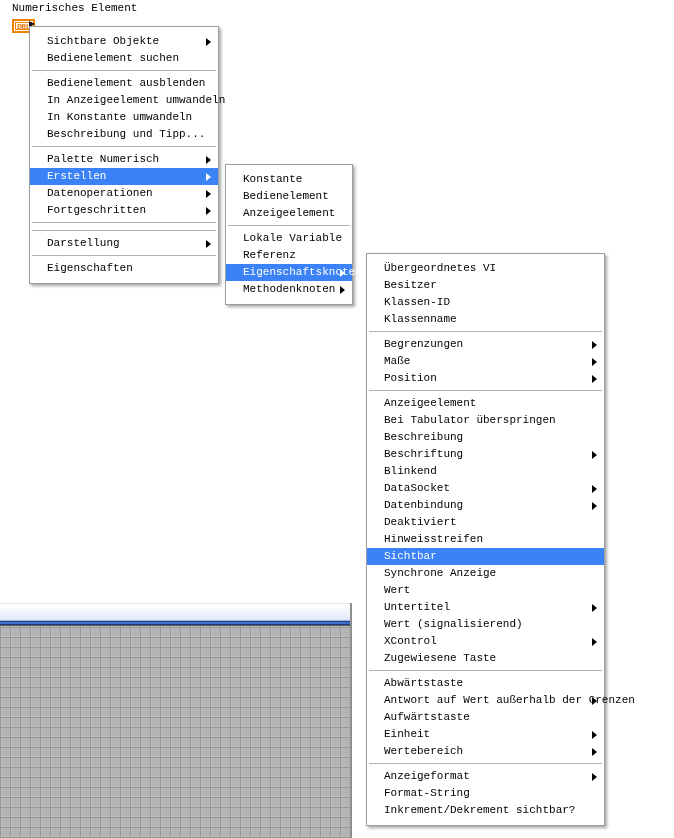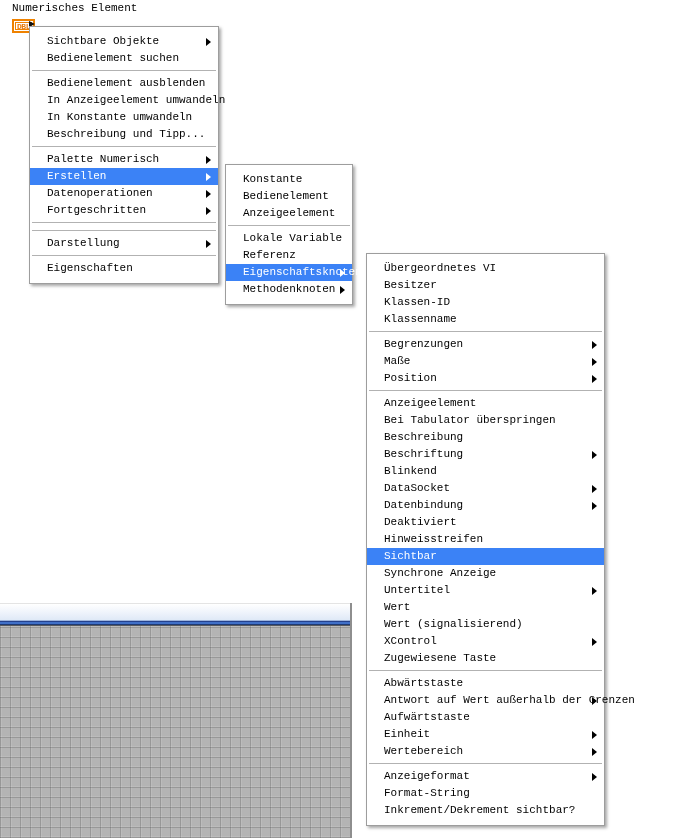--- a/index.html
+++ b/index.html
@@ -146,22 +146,22 @@
       <div class="menu-item"><span>Bei Tabulator überspringen</span></div>
       <div class="menu-item"><span>Beschreibung</span></div>
       <div class="menu-item"><span>Beschriftung</span><span class="arrow"></span></div>
       <div class="menu-item"><span>Blinkend</span></div>
       <div class="menu-item"><span>DataSocket</span><span class="arrow"></span></div>
       <div class="menu-item"><span>Datenbindung</span><span class="arrow"></span></div>
       <div class="menu-item"><span>Deaktiviert</span></div>
       <div class="menu-item"><span>Hinweisstreifen</span></div>
       <div class="menu-item hl"><span>Sichtbar</span></div>
       <div class="menu-item"><span>Synchrone Anzeige</span></div>
+      <div class="menu-item"><span>Wert</span></div>
       <div class="menu-item"><span>Untertitel</span><span class="arrow"></span></div>
-      <div class="menu-item"><span>Wert</span></div>
       <div class="menu-item"><span>Wert (signalisierend)</span></div>
       <div class="menu-item"><span>XControl</span><span class="arrow"></span></div>
       <div class="menu-item"><span>Zugewiesene Taste</span></div>
       <div class="sep"></div>
       <div class="menu-item"><span>Abwärtstaste</span></div>
       <div class="menu-item"><span>Antwort auf Wert außerhalb der Grenzen</span><span class="arrow"></span></div>
       <div class="menu-item"><span>Aufwärtstaste</span></div>
       <div class="menu-item"><span>Einheit</span><span class="arrow"></span></div>
       <div class="menu-item"><span>Wertebereich</span><span class="arrow"></span></div>
       <div class="sep"></div>

